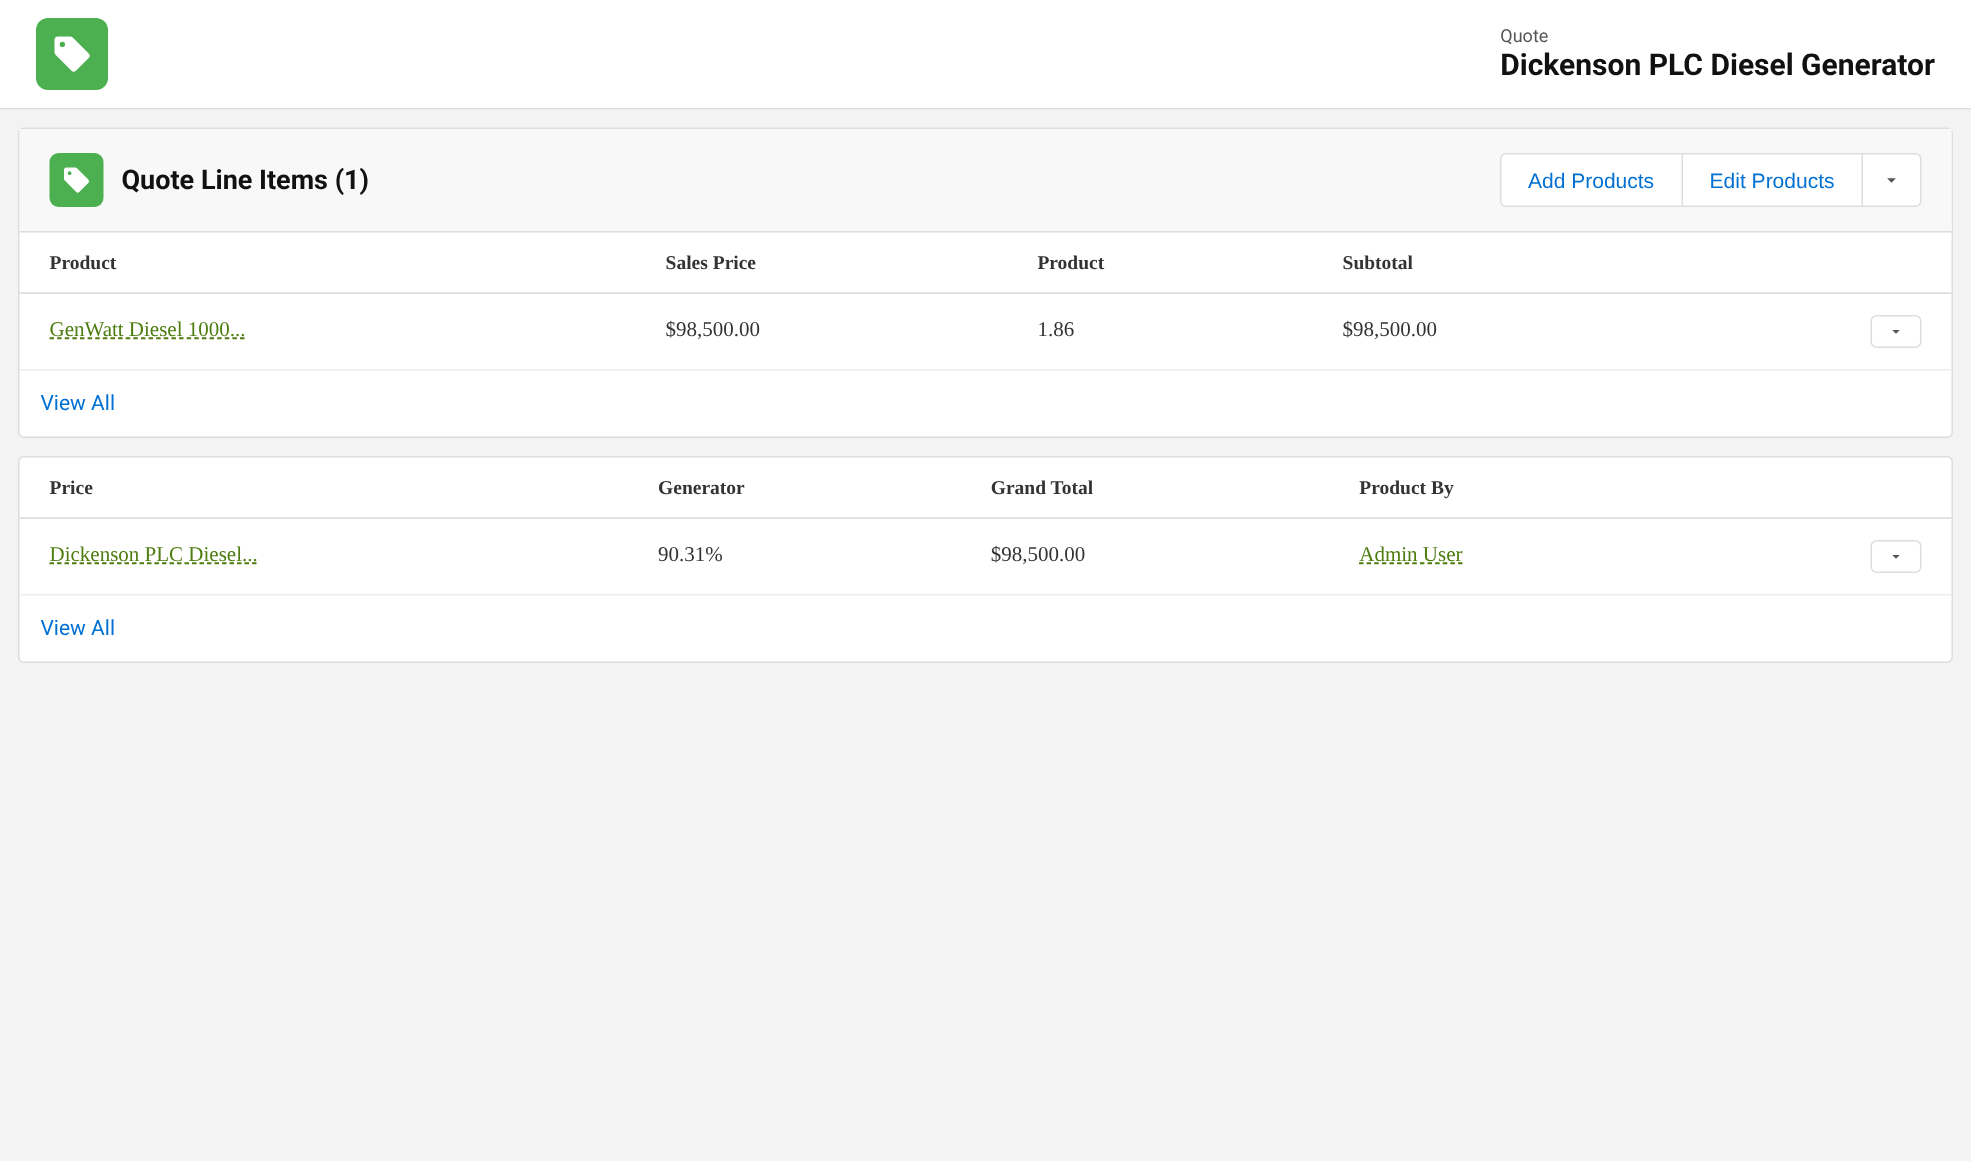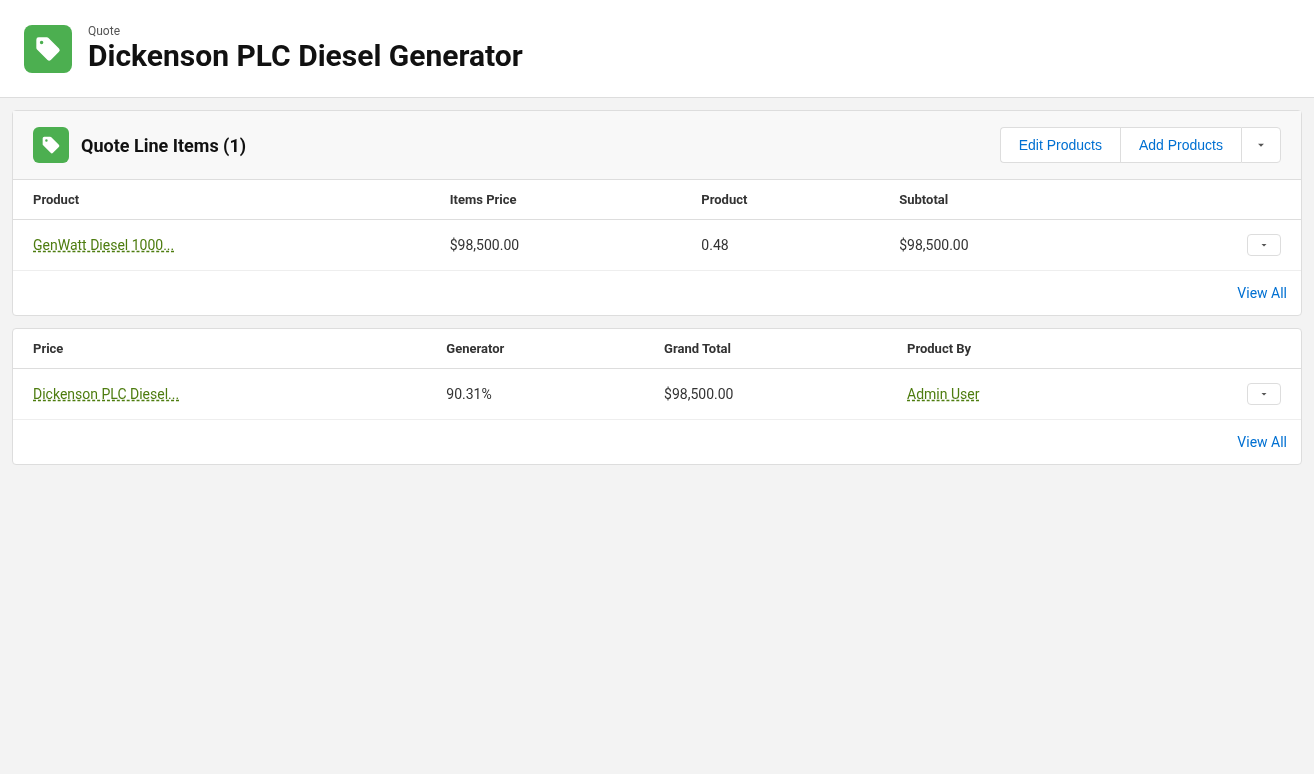--- a/index.html
+++ b/index.html
@@ -8,25 +8,26 @@
       background: #f3f3f3;
       color: #333;
       font-size: 14px;
       width: 1314px;
       min-height: 774px;
     }
 
     
     .page-header {
       background: #fff;
-      padding: 24px 24px;
+      padding: 12px 24px;
       display: flex;
       align-items: center;
       gap: 16px;
       border-bottom: 1px solid #ddd;
+      justify-content: space-between;
     }
     .header-icon {
       width: 48px;
       height: 48px;
       background: #4caf50;
       border-radius: 8px;
       display: flex;
       align-items: center;
       justify-content: center;
       flex-shrink: 0;
@@ -34,21 +35,21 @@
     .header-icon svg {
       width: 28px;
       height: 28px;
       fill: white;
     }
     .header-text .subtitle {
       font-size: 12px;
       color: #555;
     }
     .header-text .title {
-      font-size: 30px;
+      font-size: 20px;
       font-weight: 700;
       color: #111;
     }
 
     
     .section {
       background: #fff;
       margin: 12px 12px;
       border: 1px solid #ddd;
       border-radius: 4px;
@@ -124,20 +125,21 @@
     .btn-dropdown svg {
       width: 14px;
       height: 14px;
       fill: #555;
     }
 
     
     table {
       width: 100%;
       border-collapse: collapse;
+      font-family: Liberation Serif, serif;
     }
     thead tr th {
       padding: 12px 20px;
       text-align: left;
       font-weight: 700;
       color: #333;
       border-bottom: 1px solid #ddd;
       font-size: 13px;
     }
     tbody tr td {
@@ -168,21 +170,21 @@
       align-items: center;
     }
     .row-btn-dropdown svg {
       width: 12px;
       height: 12px;
       fill: #555;
     }
 
     
     .view-all-row {
-      text-align: right;
+      text-align: left;
       padding: 14px;
       border-top: 1px solid #eee;
     }
     .view-all-link {
       color: #0070d2;
       cursor: pointer;
       font-size: 14px;
     }
   </style>
 </head>
@@ -204,46 +206,46 @@
   <div class="section-header">
     <div class="section-header-left">
       <div class="section-icon">
         <svg viewBox="0 0 24 24">
           <path d="M21.41 11.58L12.41 2.58A2 2 0 0 0 11 2H4a2 2 0 0 0-2 2v7a2 2 0 0 0 .59 1.42l9 9a2 2 0 0 0 2.82 0l7-7a2 2 0 0 0 0-2.84zM6.5 8A1.5 1.5 0 1 1 8 6.5 1.5 1.5 0 0 1 6.5 8z"></path>
         </svg>
       </div>
       <span class="section-title">Quote Line Items (1)</span>
     </div>
     <div class="section-header-right">
+      <button class="btn-action">Add Products</button>
       <button class="btn-action">Edit Products</button>
-      <button class="btn-action">Add Products</button>
       <button class="btn-dropdown">
         <svg viewBox="0 0 24 24">
           <path d="M7 10l5 5 5-5z"></path>
         </svg>
       </button>
     </div>
   </div>
   <table>
     <thead>
       <tr>
         <th>Product</th>
-        <th>Items Price</th>
+        <th>Sales Price</th>
         <th>Product</th>
         <th>Subtotal</th>
         <th></th>
       </tr>
     </thead>
     <tbody>
       <tr>
         <td>
           <span class="link">GenWatt Diesel 1000...</span>
         </td>
         <td>$98,500.00</td>
-        <td>0.48</td>
+        <td>1.86</td>
         <td>$98,500.00</td>
         <td class="row-dropdown">
           <button class="row-btn-dropdown">
             <svg viewBox="0 0 24 24">
               <path d="M7 10l5 5 5-5z"></path>
             </svg>
           </button>
         </td>
       </tr>
     </tbody>

